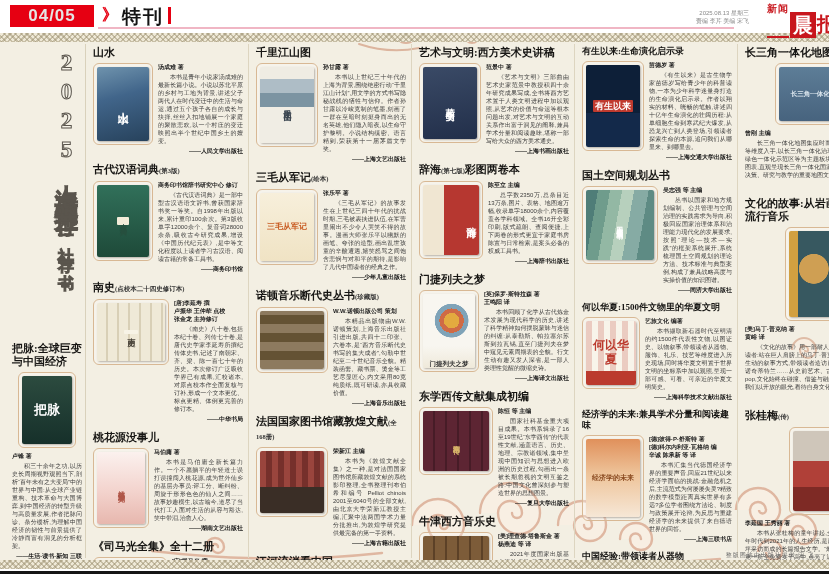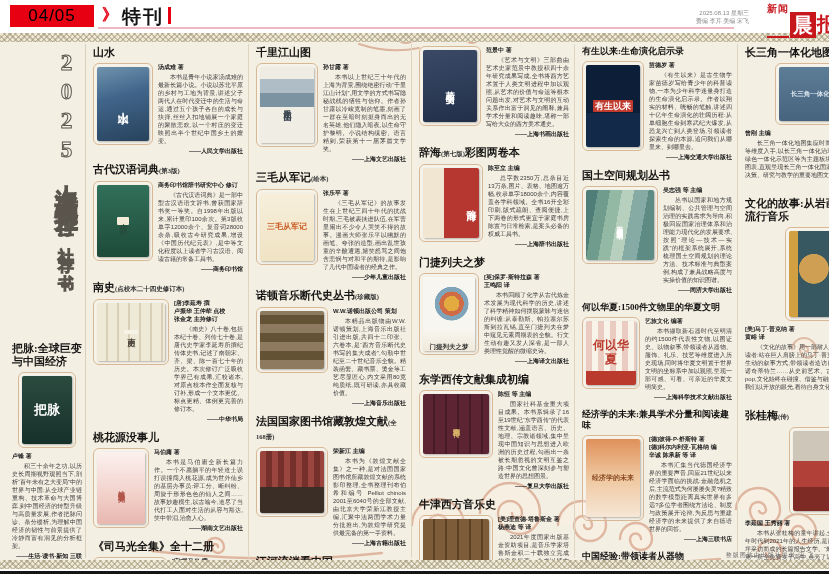--- a/index.html
+++ b/index.html
@@ -3,21 +3,21 @@
 <meta charset="utf-8">
 <style>
   html,body{margin:0;padding:0}
   body{
     width:829px;height:574px;overflow:hidden;position:relative;
     background:#f3efe3;font-family:"Liberation Sans",sans-serif;color:#222;
   }
   
   .header{position:absolute;top:0;left:0;right:0;height:33px;background:#fff;z-index:5}
   .pagenum{position:absolute;left:10px;top:5px;width:84px;height:22px;background:#e60012;
-    color:#000000;font-weight:normal;font-size:17px;display:flex;align-items:center;justify-content:center;
+    color:#e5e5e5;font-weight:bold;font-size:17px;display:flex;align-items:center;justify-content:center;
     letter-spacing:1px;font-family:"Liberation Sans",sans-serif}
   .chev{position:absolute;left:102px;top:5px;color:#e60012;font-size:16px;font-weight:bold}
   .section-title{position:absolute;left:122px;top:4px;font-size:19px;font-weight:bold;color:#141414;
     font-family:"Liberation Sans",sans-serif;letter-spacing:2px}
   .redbar{position:absolute;left:168px;top:7px;width:3px;height:17px;background:#e60012}
   .pinkline{position:absolute;left:98px;top:27px;width:636px;height:2px;background:#f0b6c4}
   .dateblock{position:absolute;right:80px;top:9px;text-align:right;font-size:6px;line-height:8px;color:#8a8a8a}
   .logo{position:absolute;right:-8px;top:2px;display:flex;align-items:flex-end;gap:1px;
     color:#c8161d;font-family:"Liberation Serif",serif;font-weight:bold}
   .logo .pre{font-size:10px;letter-spacing:1px;padding-bottom:20px;border-bottom:2px solid #c8161d}
@@ -315,20 +315,21 @@
             <div class="txt">
               <div class="authors">
                 <div class="author">葛剑雄 著</div>
               </div>
             </div>
           </div>
         </section>
       </div>
       <div class="col">
         <section class="entry">
+          <h3><span>艺术与文明:西方美术史讲稿</span></h3>
           <div class="row">
             <div class="frame">
               <div class="cover" style="width: 54px; height: 72px; background: linear-gradient(170deg, rgb(58, 74, 102), rgb(34, 47, 74));">
                 <span class="lbl v" style="color: rgb(255, 255, 255); font-size: 9px;">艺术与文明</span>
               </div>
             </div>
             <div class="txt">
               <div class="authors">
                 <div class="author">范景中 著</div>
               </div>

